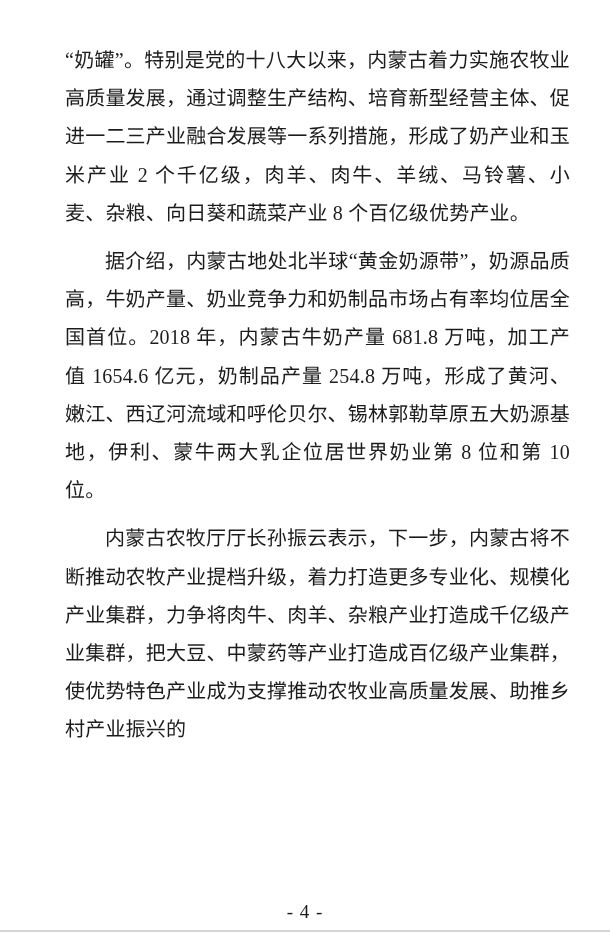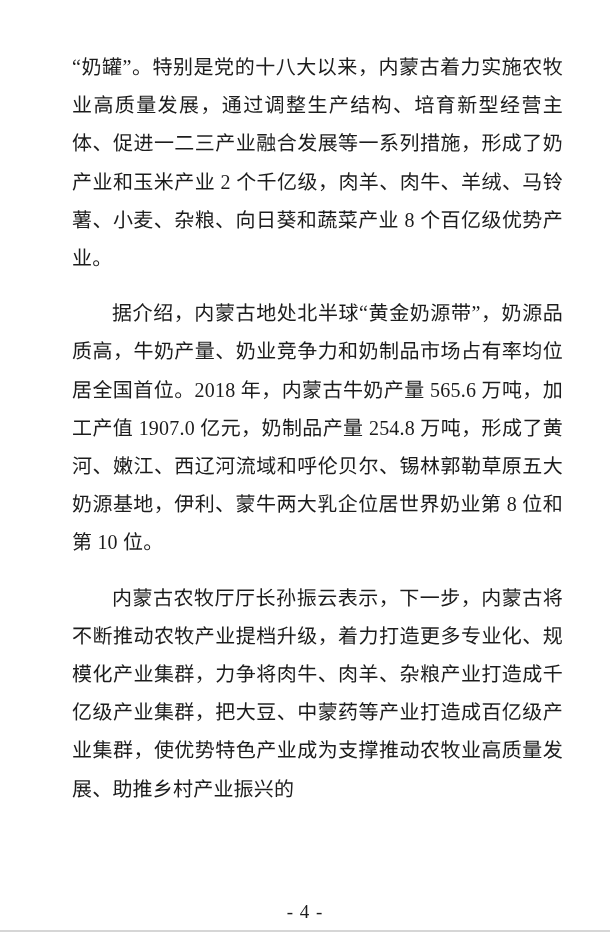--- a/index.html
+++ b/index.html
@@ -25,21 +25,21 @@
     top: 31px;
     width: 525px;
     font-size: 20px;
     line-height: 38.2px;
     color: #1c1c1c;
     text-align: justify;
     text-justify: inter-ideograph;
     letter-spacing: 0.2px;
   }
   .body-text p {
-    margin: 17px;
+    margin: 10px;
     padding: 0;
   }
   .body-text p.indent {
     text-indent: 2em;
   }
   .footer {
     position: absolute;
     left: 0;
     top: 901px;
     width: 100%;
@@ -57,21 +57,21 @@
     background: #d6d6d6;
   }
 </style>
 </head>
 <body>
 
 <div class="page">
 
   <div class="body-text">
     <p>“奶罐”。特别是党的十八大以来，内蒙古着力实施农牧业高质量发展，通过调整生产结构、培育新型经营主体、促进一二三产业融合发展等一系列措施，形成了奶产业和玉米产业 2 个千亿级，肉羊、肉牛、羊绒、马铃薯、小麦、杂粮、向日葵和蔬菜产业 8 个百亿级优势产业。</p>
-    <p class="indent">据介绍，内蒙古地处北半球“黄金奶源带”，奶源品质高，牛奶产量、奶业竞争力和奶制品市场占有率均位居全国首位。2018 年，内蒙古牛奶产量 565.6 万吨，加工产值 1907.0 亿元，奶制品产量 254.8 万吨，形成了黄河、嫩江、西辽河流域和呼伦贝尔、锡林郭勒草原五大奶源基地，伊利、蒙牛两大乳企位居世界奶业第 8 位和第 10 位。</p>
+    <p class="indent">据介绍，内蒙古地处北半球“黄金奶源带”，奶源品质高，牛奶产量、奶业竞争力和奶制品市场占有率均位居全国首位。2018 年，内蒙古牛奶产量 681.8 万吨，加工产值 1654.6 亿元，奶制品产量 254.8 万吨，形成了黄河、嫩江、西辽河流域和呼伦贝尔、锡林郭勒草原五大奶源基地，伊利、蒙牛两大乳企位居世界奶业第 8 位和第 10 位。</p>
     <p class="indent">内蒙古农牧厅厅长孙振云表示，下一步，内蒙古将不断推动农牧产业提档升级，着力打造更多专业化、规模化产业集群，力争将肉牛、肉羊、杂粮产业打造成千亿级产业集群，把大豆、中蒙药等产业打造成百亿级产业集群，使优势特色产业成为支撑推动农牧业高质量发展、助推乡村产业振兴的</p>
   </div>
 
   <div class="footer">
     <span>- 4 -</span>
   </div>
 
   <div class="bottom-rule"></div>
 
 </div>

